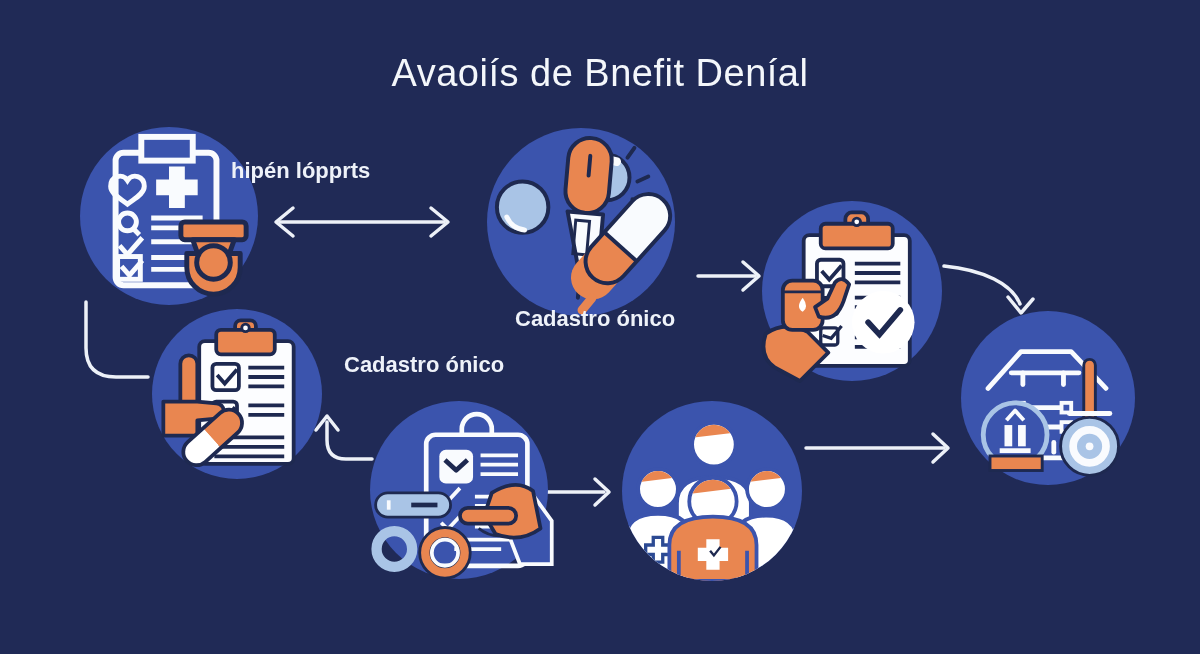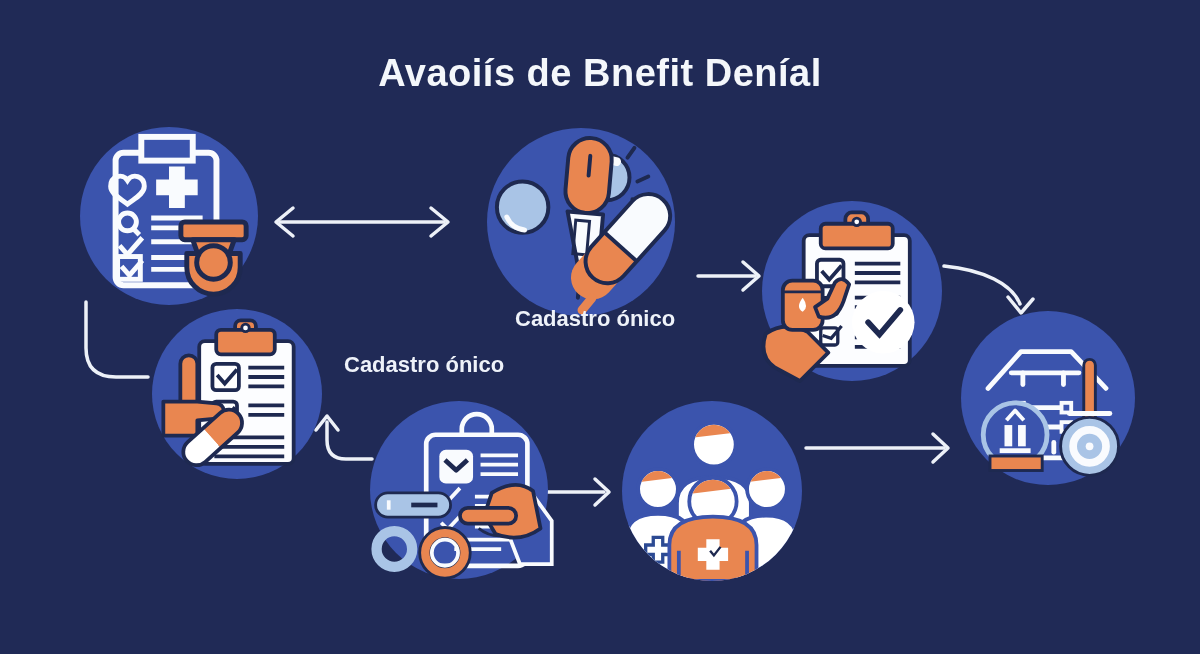--- a/index.html
+++ b/index.html
@@ -3,21 +3,21 @@
 <meta charset="utf-8">
 <style>
   html,body{margin:0;padding:0;background:#10183a;}
   .canvas{
     position:relative;width:1200px;height:654px;overflow:hidden;
     background:#202a56;
     font-family:"Liberation Sans",sans-serif;
   }
   .title{
     position:absolute;top:52px;left:0;width:1200px;text-align:center;
-    font-size:38px;font-weight:bold;color:#f4f7fb;letter-spacing:.5px;
+    font-size:38px;font-weight:normal;color:#f4f7fb;letter-spacing:.5px;
   }
   .node-circle{
     position:absolute;border-radius:50%;background:#3b54ad;
   }
   .node-circle svg{position:absolute;left:0;top:0;width:100%;height:100%;overflow:visible;}
   .node-circle.clip{overflow:hidden;}
   .node-circle.clip svg{overflow:hidden;}
   .node-label{
     position:absolute;font-size:22px;font-weight:600;color:#eef2f9;white-space:nowrap;
   }
@@ -306,16 +306,17 @@
           <rect x="66" y="74" width="60" height="21" fill="#e98650" transform="rotate(-7 96 86)"></rect>
         </g>
       <path d="M50,190 v-38 q0,-30 46,-30 t46,30 v38 z" fill="#e98650" stroke="#3b54ad" stroke-width="4"></path>
       <line x1="60" y1="158" x2="60" y2="188" stroke="#3b54ad" stroke-width="4"></line>
       <line x1="132" y1="158" x2="132" y2="188" stroke="#3b54ad" stroke-width="4"></line>
       <path d="M89,146 h14 v9 h9 v14 h-9 v9 h-14 v-9 h-9 v-14 h9 z" fill="#fff"></path>
       <path d="M93,158 l4,5 l7,-9" fill="none" stroke="#1e2950" stroke-width="2.5"></path>
     </svg>
   </div>
 
+  <div class="node-label label-1">hipén lópprts</div>
   <div class="node-label label-2">Cadastro ónico</div>
   <div class="node-label label-4">Cadastro ónico</div>
 
 </div>
 
 </body></html>

